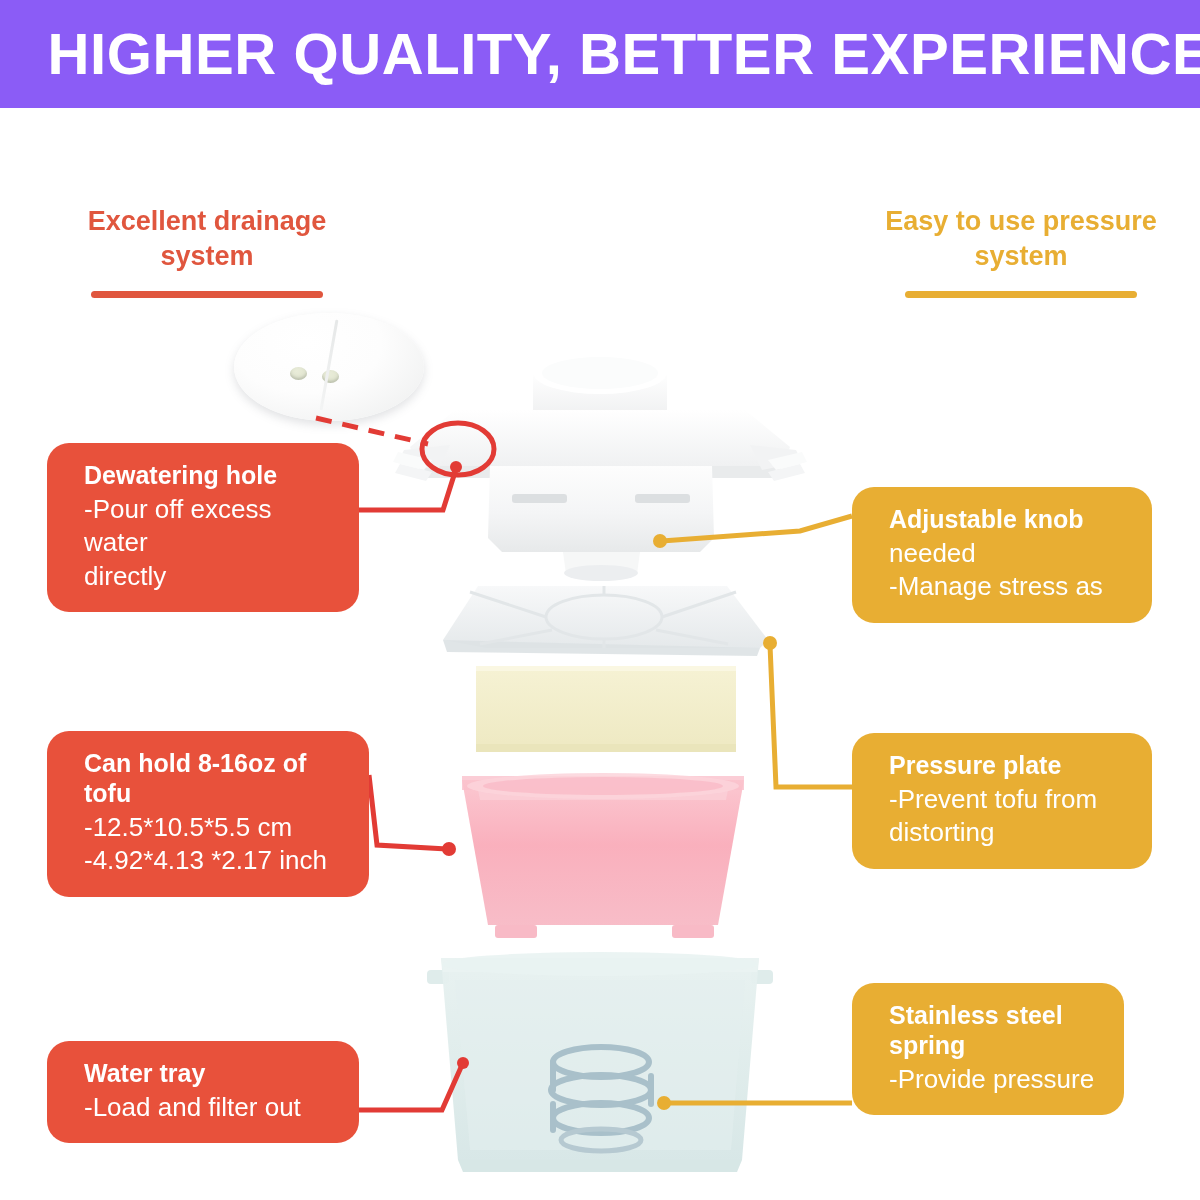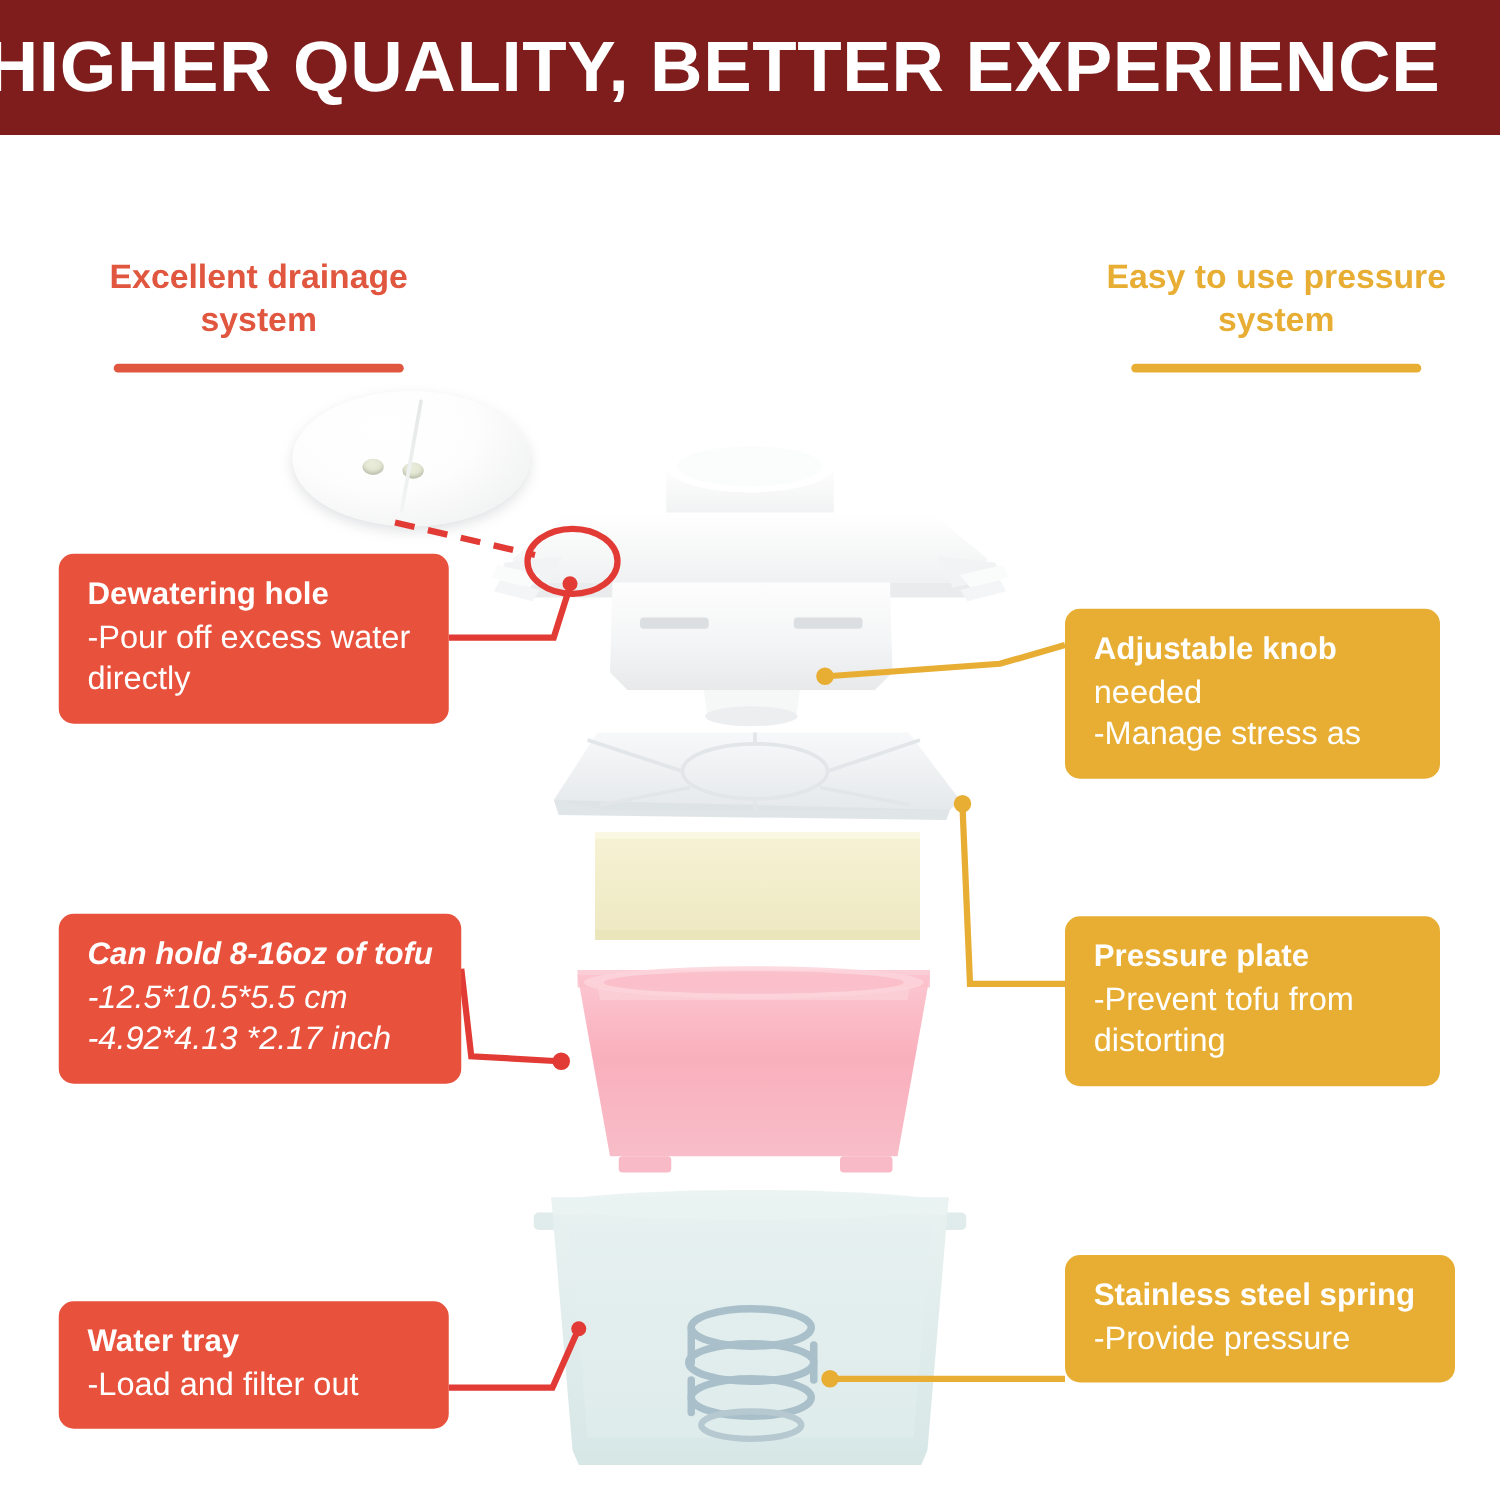--- a/index.html
+++ b/index.html
@@ -8,22 +8,22 @@
   body {
     font-family:"Liberation Sans", sans-serif;
     background:#ffffff;
     position:relative;
     overflow:hidden;
   }
 
   
   #banner {
     position:absolute; left:0; top:0; width:1200px; height:108px;
-    background:#7f1d1d;
-    display:flex; align-items:center; justify-content:flex-start;
+    background:#8b5cf6;
+    display:flex; align-items:center; justify-content:flex-end;
   }
   #banner-title {
     color:#ffffff;
     font-size:57px;
     font-weight:bold;
     letter-spacing:0.5px;
     white-space:nowrap;
     transform:scaleX(1.02);
   }
 
@@ -36,35 +36,35 @@
   #head-left  { left:42px;  top:204px; }
   #head-right { left:856px; top:204px; }
   #head-left .txt  { color:#E0563E; }
   #head-left .rule { background:#E0563E; }
   #head-right .txt  { color:#E8AE33; }
   #head-right .rule { background:#E8AE33; }
 
   
   .callout {
     position:absolute;
-    border-radius:12px;
-    padding:17px 22px 19px 23px;
+    border-radius:22px;
+    padding:17px 22px 19px 37px;
     color:#ffffff;
   }
   .callout .title { font-size:25px; font-weight:bold; line-height:1.2; margin-bottom:3px; }
   .callout .line  { font-size:26px; font-weight:400; line-height:1.28; }
   .red   { background:#E8513B; }
   .amber { background:#E8AE33; }
 
   #box-dewater  { left:47px;  top:443px;  width:312px; }
-  #box-capacity { left:47px;  top:731px;  width:322px;font-style:italic; }
+  #box-capacity { left:47px;  top:731px;  width:322px; }
   #box-tray     { left:47px;  top:1041px; width:312px; }
   #box-knob     { left:852px; top:443px;  width:300px;margin-top:44px; }
   #box-plate    { left:852px; top:733px;  width:300px; }
-  #box-spring   { left:852px; top:1004px; width:312px; }
+  #box-spring   { left:852px; top:983px; width:272px; }
 
   
   #wires { position:absolute; left:0; top:0; width:1200px; height:1200px; pointer-events:none; }
 
   
   #art { position:absolute; left:0; top:0; width:1200px; height:1200px; }
 
   
   #detail-disc {
     position:absolute; left:234px; top:313px; width:190px; height:108px;

